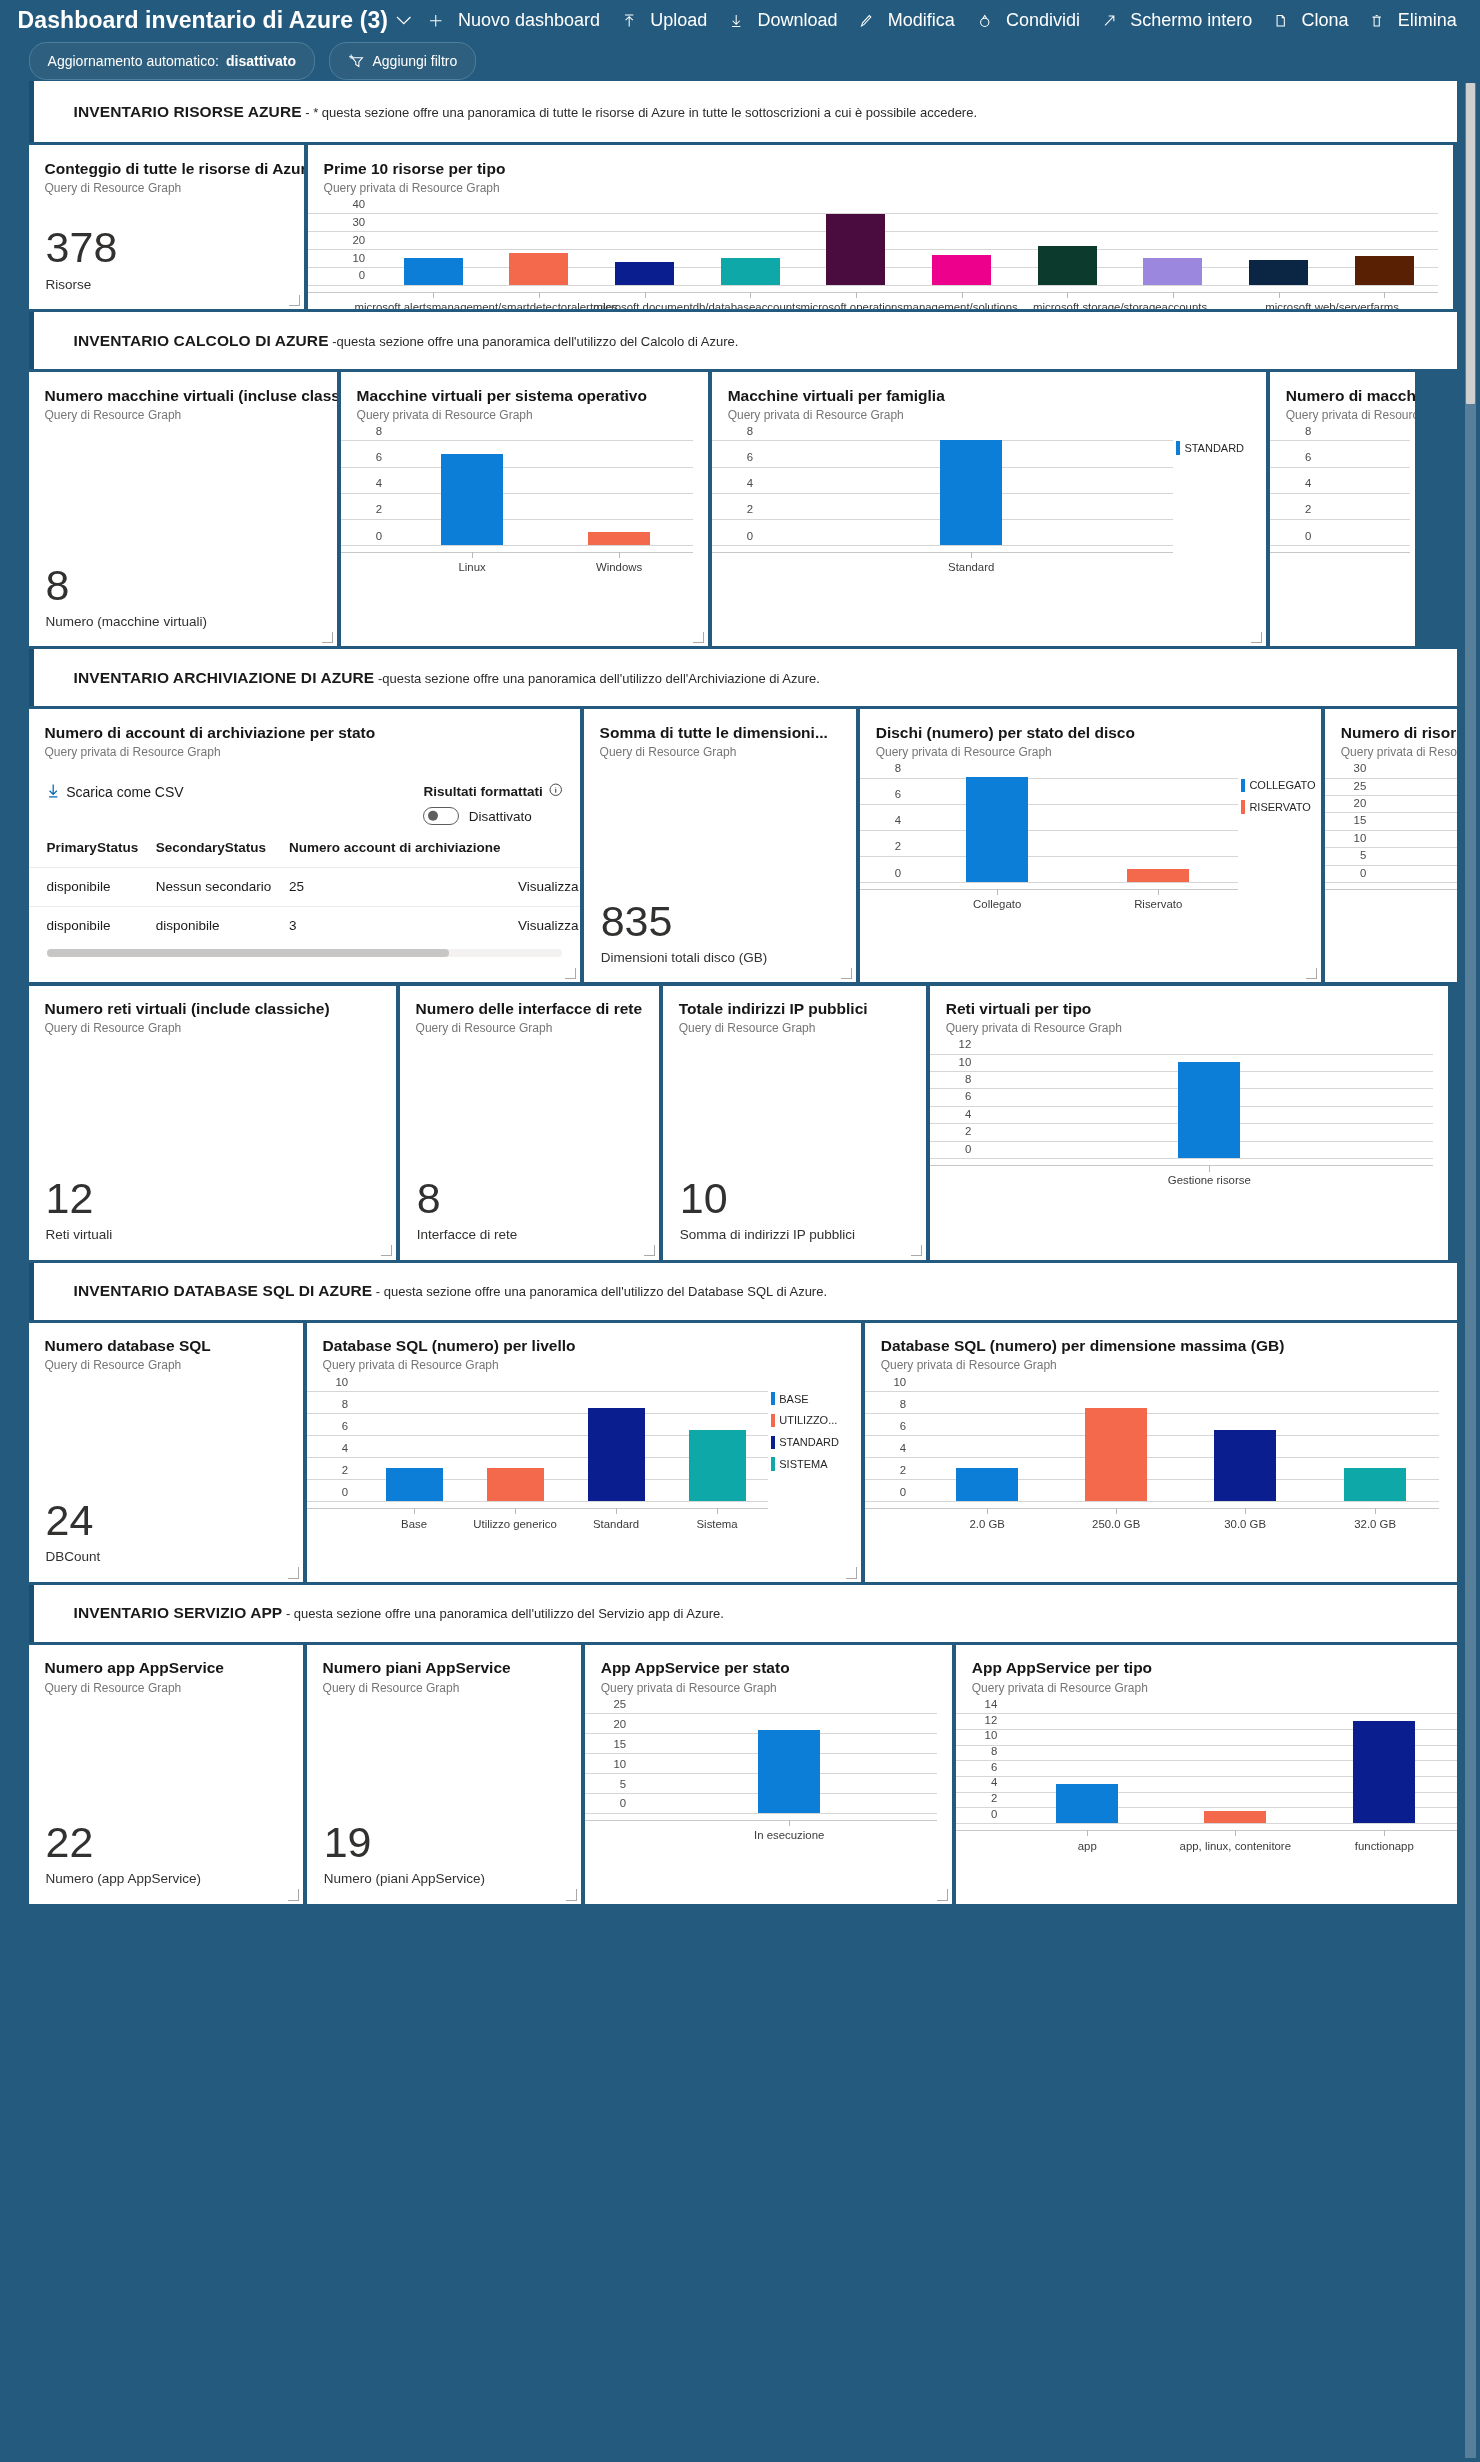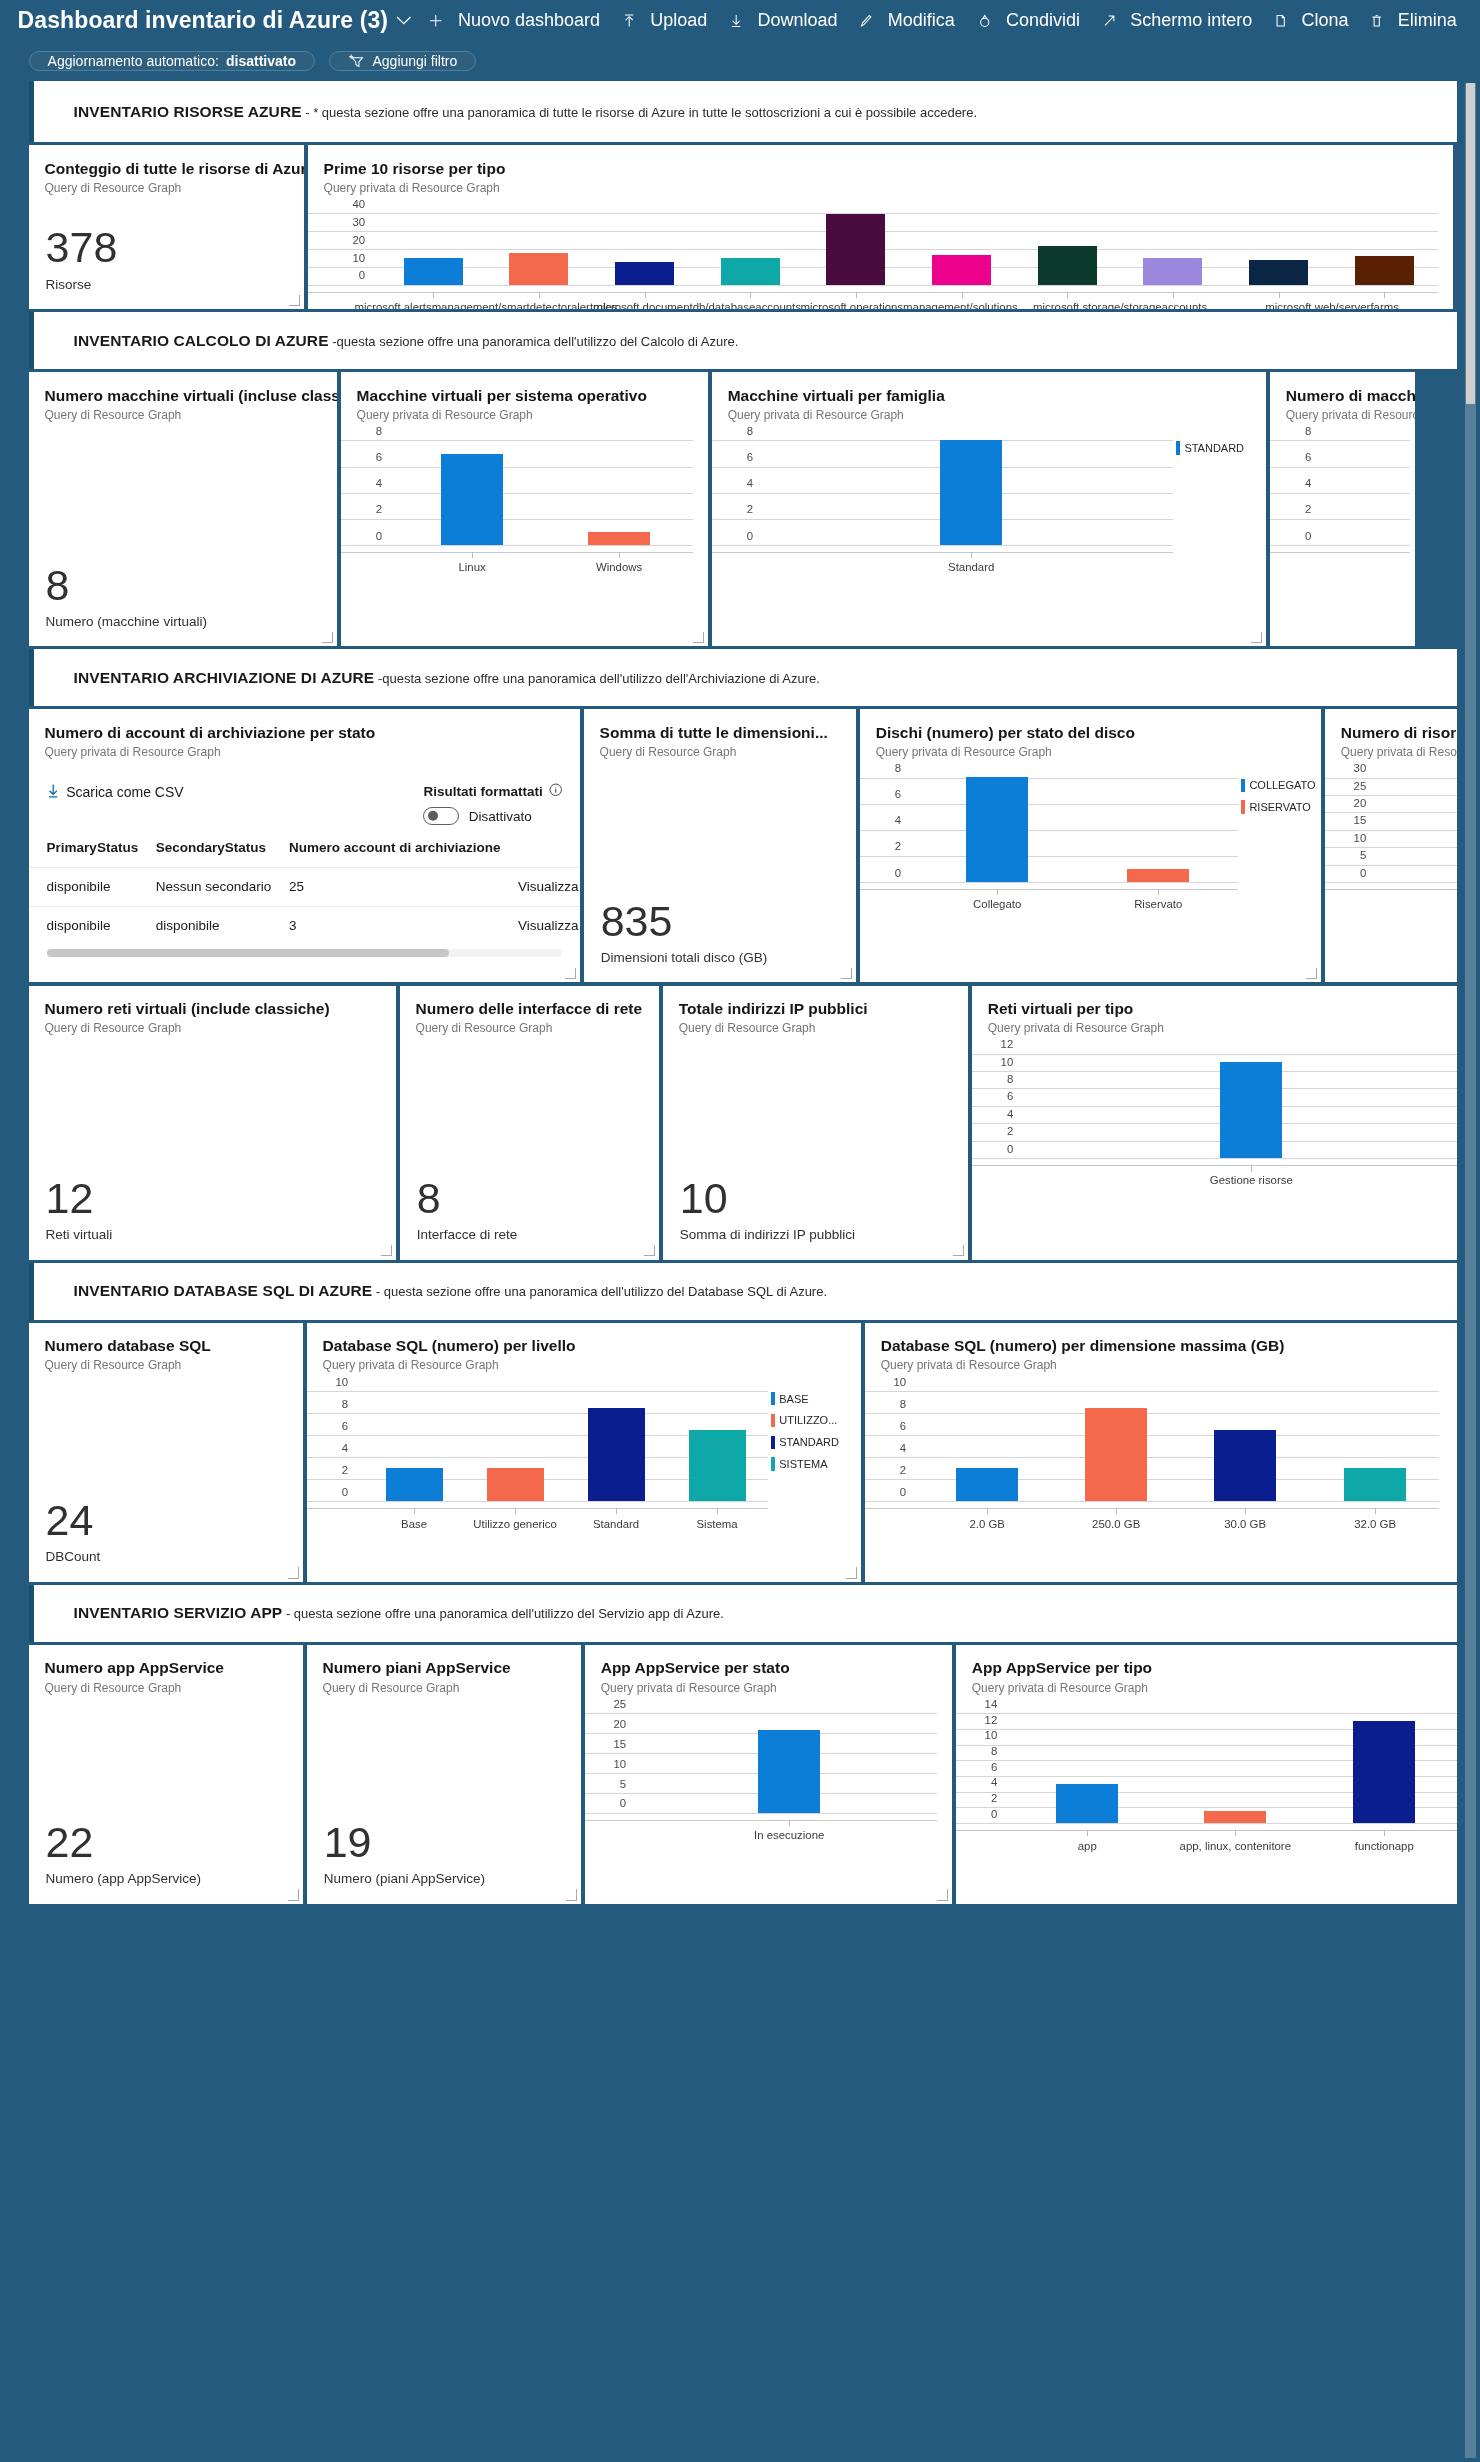--- a/index.html
+++ b/index.html
@@ -57,21 +57,21 @@
     height: 40px;
     display: flex;
     align-items: center;
     padding-left: 29px;
     gap: 14.5px;
   }
   .pill {
     background: #2e5f7e;
     border: 0.5px solid #4d7f9e;
     border-radius: 17.6px;
-    height: 20px;
+    height: 38px;
     display: flex;
     align-items: center;
     padding: 0 17.6px;
     color: #ffffff;
     font-size: 14px;
     white-space: nowrap;
     gap: 7.2px;
   }
   .pill b { font-weight: bold; }
   .pill .pill-ico { display: flex; align-items: center; }
@@ -670,21 +670,21 @@
     <div class="tile" style="width:259px;height:274px;">
       <div class="tile-title">Numero delle interfacce di rete</div>
       <div class="tile-sub">Query di Resource Graph</div>
       <div class="tile-foot">
         <div class="bignum">8</div>
         <div class="bignum-label">Interfacce di rete</div>
       </div>
       <div class="resize-grip"></div>
     </div>
 
-    <div class="tile" style="width:305px;height:274px;">
+    <div class="tile" style="width:263px;height:274px;">
       <div class="tile-title">Totale indirizzi IP pubblici</div>
       <div class="tile-sub">Query di Resource Graph</div>
       <div class="tile-foot">
         <div class="bignum">10</div>
         <div class="bignum-label">Somma di indirizzi IP pubblici</div>
       </div>
       <div class="resize-grip"></div>
     </div>
 
     <div class="tile" style="width:518px;height:274px;">

